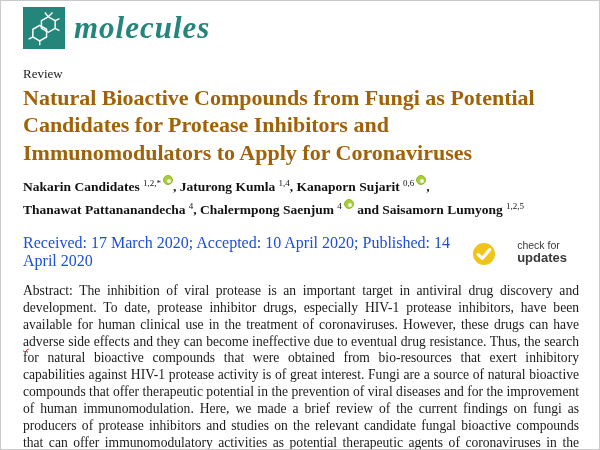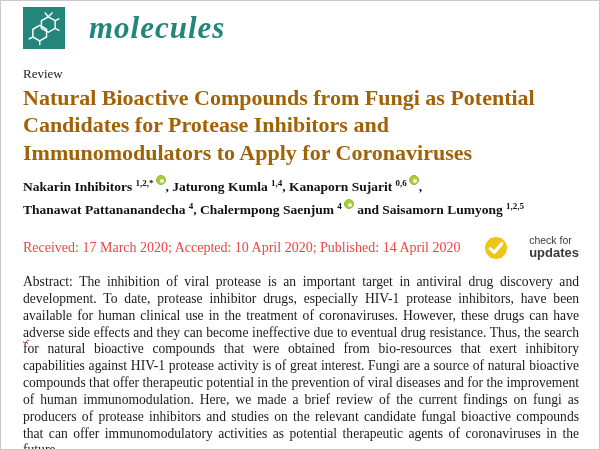--- a/index.html
+++ b/index.html
@@ -13,21 +13,21 @@
   }
   .page { padding: 6px 20px 0 22px; }
 
   
   .header-row {
     display: flex;
     justify-content: space-between;
     align-items: flex-start;
     height: 50px;
   }
-  .journal-logo { display: flex; align-items: center; gap: 24px; cursor: pointer; }
+  .journal-logo { display: flex; align-items: center; gap: 9px; cursor: pointer; }
   .logo-square {
     width: 42px; height: 42px;
     background: #24867b;
     display: flex; align-items: center; justify-content: center;
   }
   .journal-name {
     font-style: italic;
     font-weight: bold;
     font-size: 31px;
     color: #24867b;
@@ -46,21 +46,21 @@
     max-width: 560px;
     color: #a16207;
   }
   .authors {
     margin-top: 9px;
     font-size: 13.5px;
     font-weight: bold;
     line-height: 1.75;
     color: #111;
   }
-  .authors sup { font-size: 9px; font-weight: bold; }
+  .authors sup { font-size: 9px; font-weight: normal; }
   .orcid {
     display: inline-block;
     width: 10px; height: 10px;
     border-radius: 50%;
     background: #a6ce39;
     border: 1px solid #93b833;
     margin-left: 2px;
     vertical-align: super;
     position: relative;
     cursor: pointer;
@@ -72,25 +72,25 @@
     background: rgba(255,255,255,.85);
   }
 
   
   .meta-row {
     display: flex;
     justify-content: space-between;
     align-items: center;
     margin-top: 12px;
   }
-  .dates { font-size: 14px; color: #ef4444; text-align: center; }
+  .dates { font-size: 16px; color: #1d4ed8; }
   .update-badge {
-    display: flex; align-items: center; gap: 21px;
+    display: flex; align-items: flex-end; gap: 21px;
     cursor: pointer;
-    margin-right: 0;
+    margin-right: 12px;
   }
   .badge-text {
     font-family: "Liberation Sans", sans-serif;
     font-size: 10.5px;
     line-height: 1.15;
     color: #3a3a3a;
   }
   .badge-text .b2 { font-weight: bold; font-size: 13px; }
 
   
@@ -131,21 +131,21 @@
       <div class="journal-name">molecules</div>
     </div>
 
   </div>
 
   <div class="type-label">Review</div>
 
   <h1 class="title">Natural Bioactive Compounds from Fungi as Potential Candidates for Protease Inhibitors and Immunomodulators to Apply for Coronaviruses</h1>
 
   <p class="authors">
-    <span><span>Nakarin Inhibitors</span> <sup>1,2,*</sup><span class="orcid"></span><span>, </span></span><span><span>Jaturong Kumla</span> <sup>1,4</sup><span>, </span></span><span><span>Kanaporn Sujarit</span> <sup>0,6</sup><span class="orcid"></span><span>,</span></span><br>
+    <span><span>Nakarin Candidates</span> <sup>1,2,*</sup><span class="orcid"></span><span>, </span></span><span><span>Jaturong Kumla</span> <sup>1,4</sup><span>, </span></span><span><span>Kanaporn Sujarit</span> <sup>0,6</sup><span class="orcid"></span><span>,</span></span><br>
     <span><span>Thanawat Pattananandecha</span> <sup>4</sup><span>, </span></span><span><span>Chalermpong Saenjum</span> <sup>4</sup><span class="orcid"></span><span> and </span></span><span><span>Saisamorn Lumyong</span> <sup>1,2,5</sup></span>
   </p>
 
   <div class="meta-row">
     <div class="dates">Received: 17 March 2020; Accepted: 10 April 2020; Published: 14 April 2020</div>
     <div class="update-badge">
       <svg width="24" height="24" viewBox="0 0 24 24">
         <circle cx="12" cy="12" r="11" fill="#f0c419"></circle>
         <path d="M6.2 12.6 L10.3 16.4 L17.8 7.6" fill="none" stroke="#ffffff" stroke-width="3.2" stroke-linecap="round" stroke-linejoin="round"></path>
       </svg>

